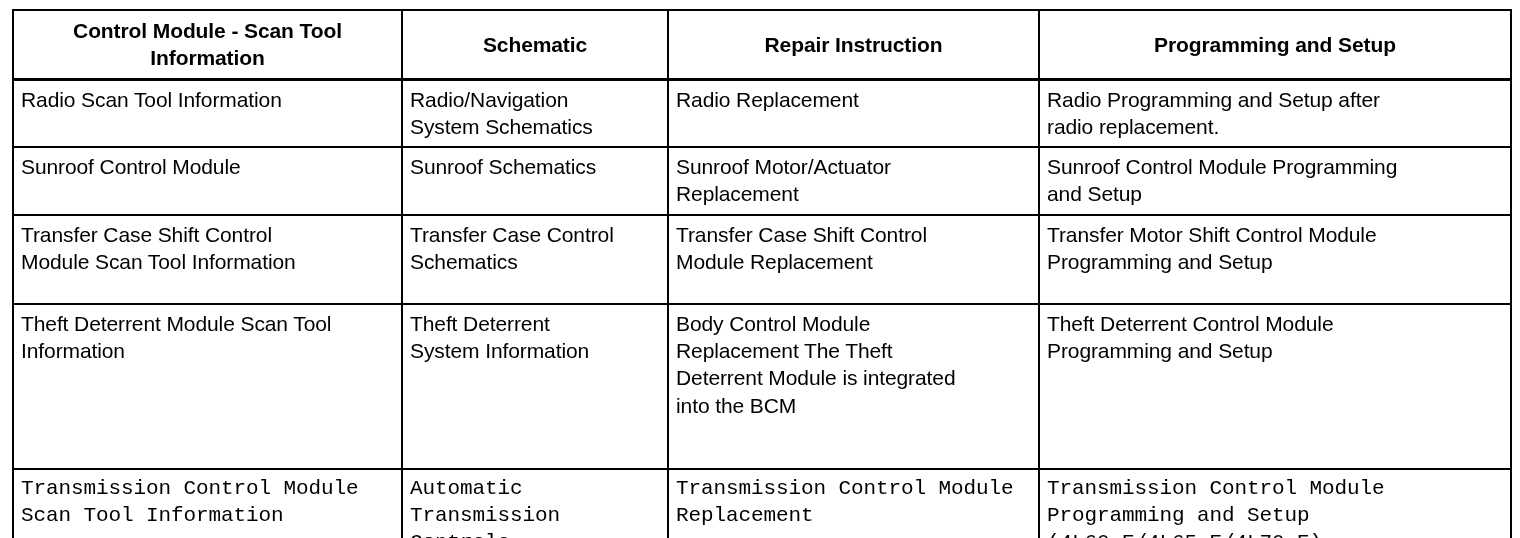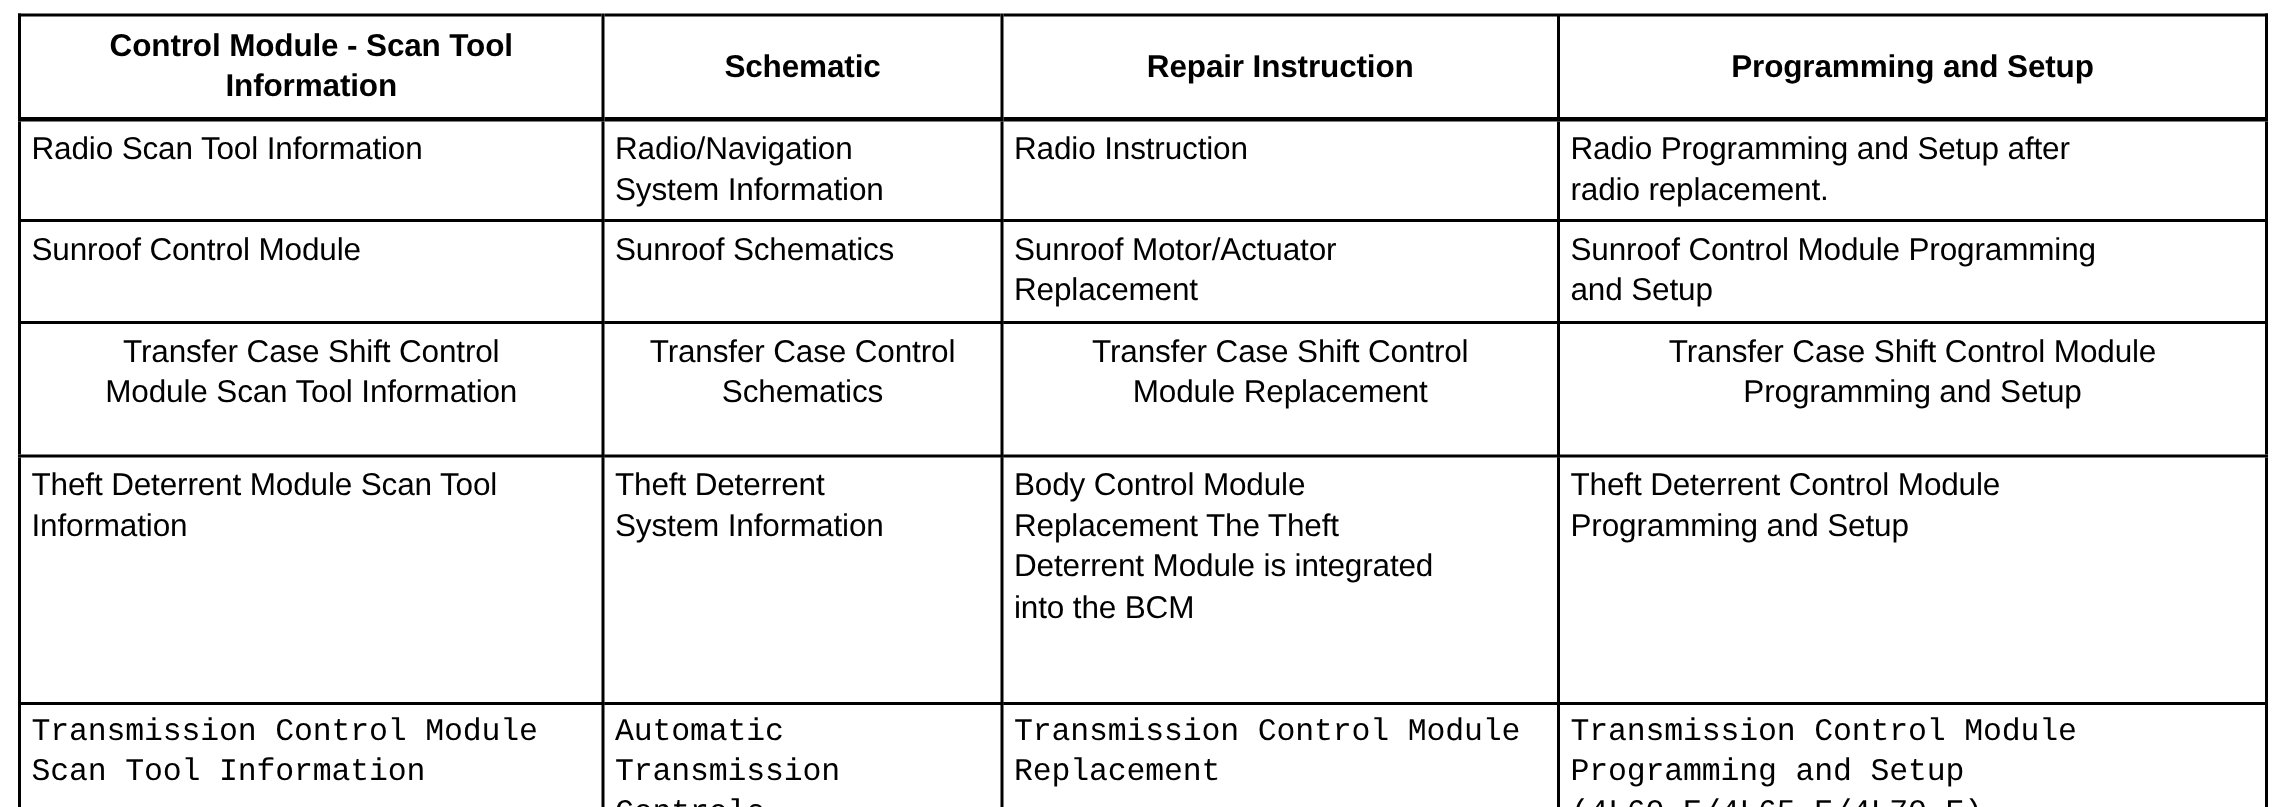--- a/index.html
+++ b/index.html
@@ -67,21 +67,21 @@
 
   .cell-text {
     display: block;
     white-space: pre-line;
   }
 
   
   tr.head-row   { height: 66px; }
   tr.body-row-1 { height: 60px; }
   tr.body-row-2 { height: 53px; }
-  tr.body-row-3 { height: 89px; text-align: center; }
+  tr.body-row-3 { height: 89px; }
   tr.body-row-4 { height: 165px; }
   tr.body-row-5 { height: 104px; font-family: Liberation Mono, monospace; }
 </style>
 </head>
 <body>
 
 <div class="table-wrap">
   <table class="reference-table">
     <colgroup>
       <col class="c1">
@@ -107,24 +107,24 @@
       </tr>
     </thead>
     <tbody>
 
       <tr class="body-row-1">
         <td>
           <span class="cell-text">Radio Scan Tool Information</span>
         </td>
         <td>
           <span class="cell-text">Radio/Navigation
-System Information</span>
-        </td>
-        <td>
-          <span class="cell-text">Radio Instruction</span>
+System Schematics</span>
+        </td>
+        <td>
+          <span class="cell-text">Radio Replacement</span>
         </td>
         <td>
           <span class="cell-text">Radio Programming and Setup after
 radio replacement.</span>
         </td>
       </tr>
 
       <tr class="body-row-2">
         <td>
           <span class="cell-text">Sunroof Control Module</span>
@@ -149,21 +149,21 @@
         </td>
         <td>
           <span class="cell-text">Transfer Case Control
 Schematics</span>
         </td>
         <td>
           <span class="cell-text">Transfer Case Shift Control
 Module Replacement</span>
         </td>
         <td>
-          <span class="cell-text">Transfer Case Shift Control Module
+          <span class="cell-text">Transfer Motor Shift Control Module
 Programming and Setup</span>
         </td>
       </tr>
 
       <tr class="body-row-4">
         <td>
           <span class="cell-text">Theft Deterrent Module Scan Tool
 Information</span>
         </td>
         <td>

